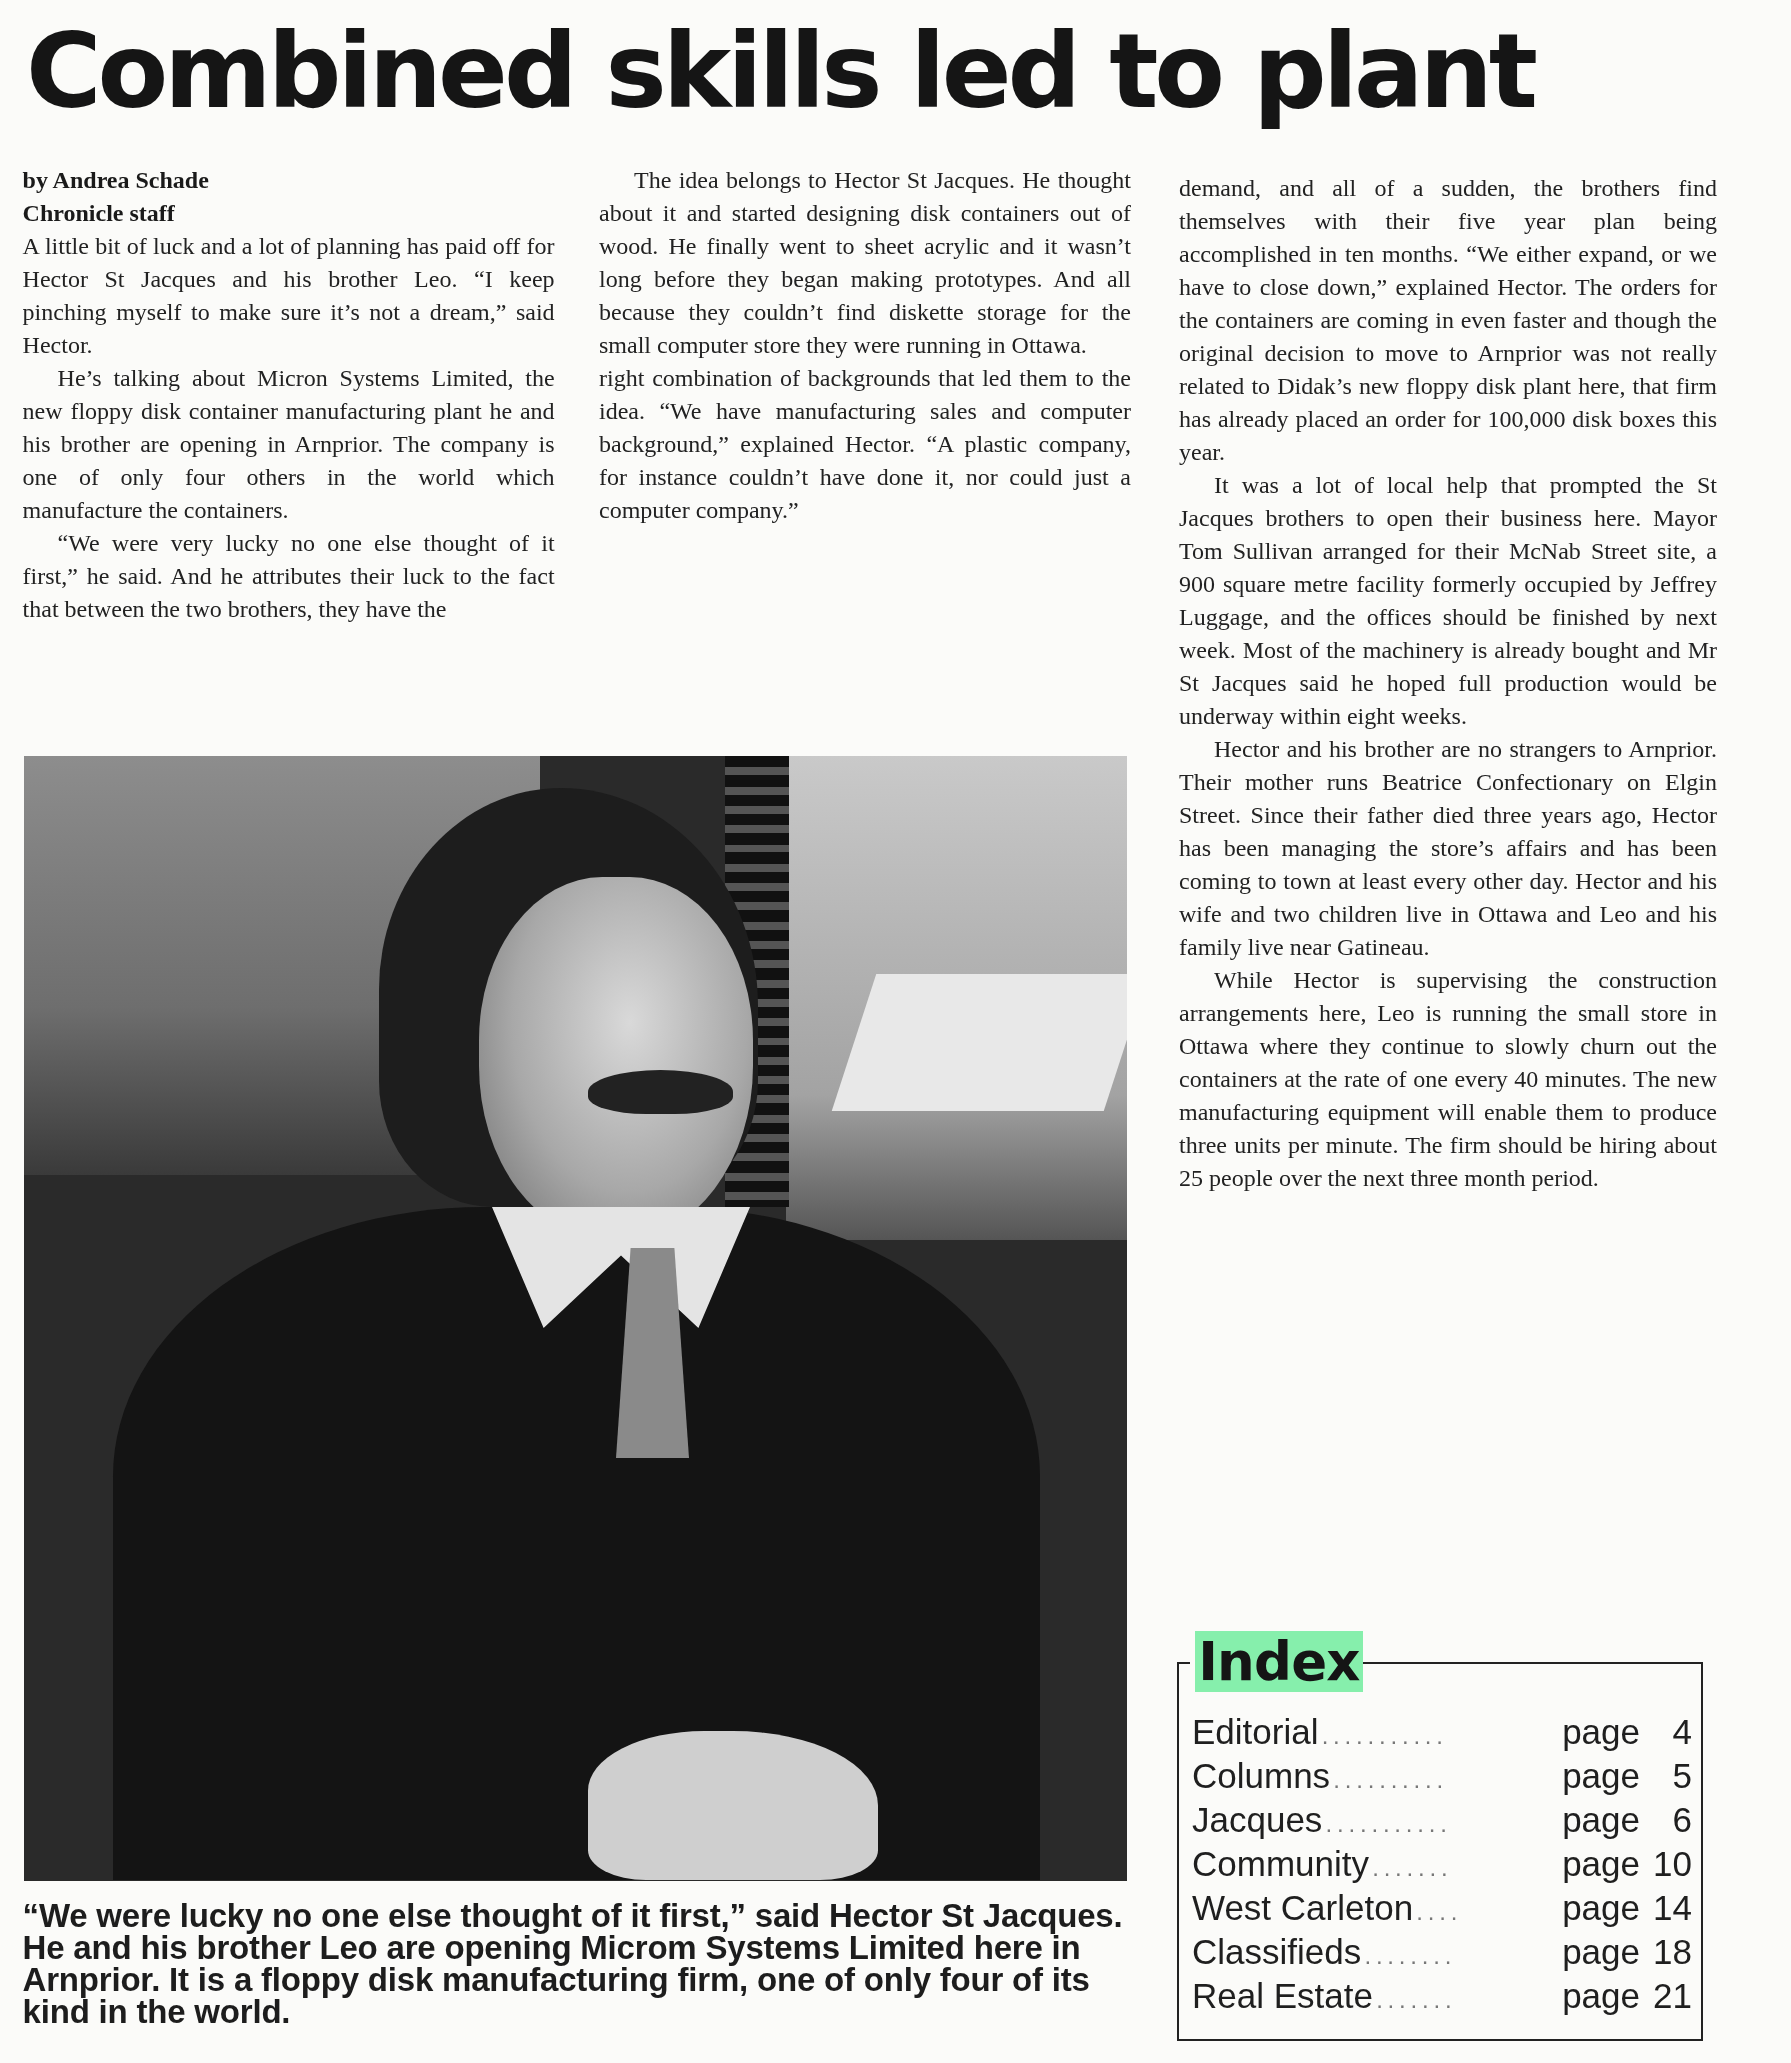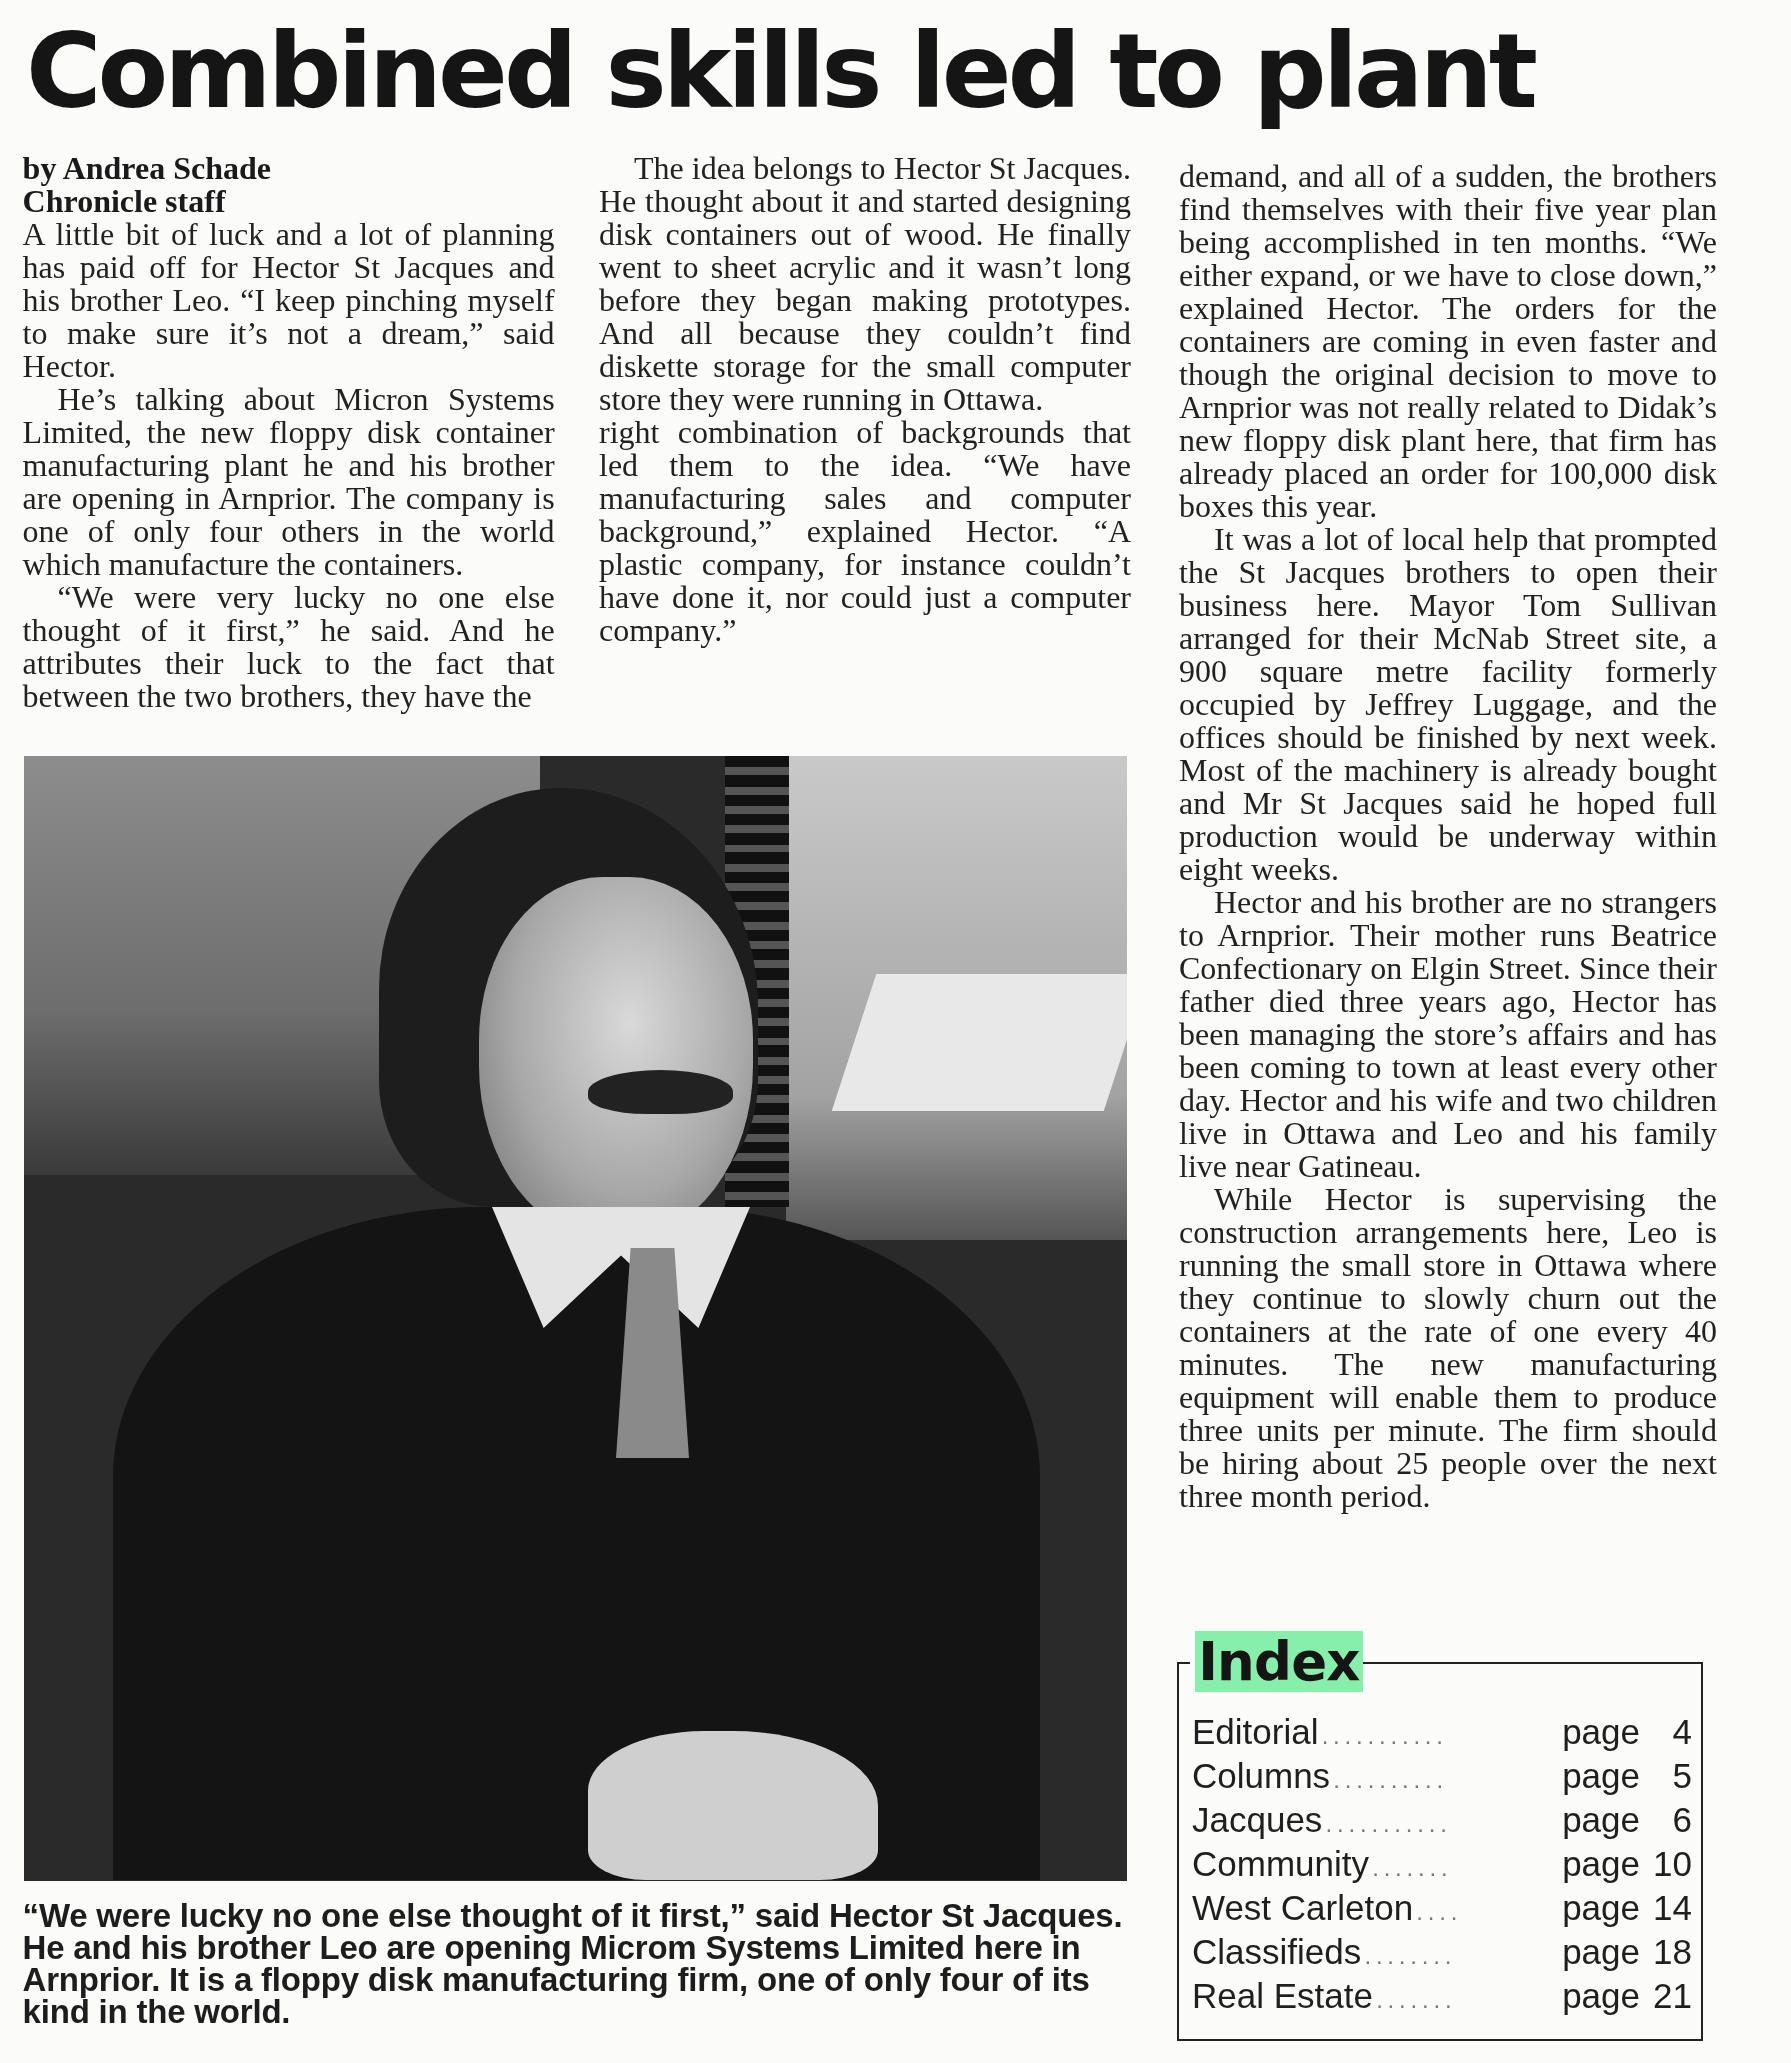--- a/index.html
+++ b/index.html
@@ -7,22 +7,22 @@
   body { position: relative; color: #1c1c1c; }
 
   .headline {
     position: absolute; left: 18px; top: 14.5px; width: 1580px;
     font-family: "DejaVu Sans", sans-serif; font-weight: bold;
     font-size: 103px; line-height: 113px; letter-spacing: -4px;
     color: #151515; white-space: nowrap; margin-left: 8px;
   }
 
   .col {
-    position: absolute; top: 152px;
-    font-family: "Liberation Serif", serif; font-size: 32px; line-height: 33px;
+    position: absolute; top: 164px;
+    font-family: "Liberation Serif", serif; font-size: 24px; line-height: 33px;
     text-align: justify; color: #222;
   }
   .col1 { left: 22.6px; width: 532px; }
   .col2 { left: 599px; width: 532px; }
   .col3 { left: 1179px; width: 538px; margin-top: 8px; }
 
   .byline { font-weight: bold; display: block; color: #1a1a1a; }
   .para { display: block; text-indent: 0; }
   .para.indent { text-indent: 35px; }
 

